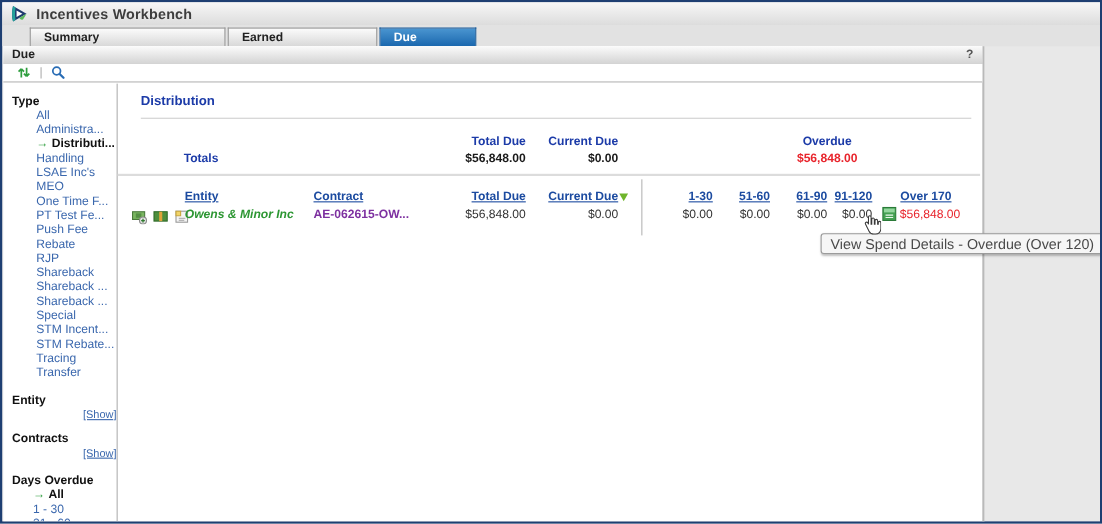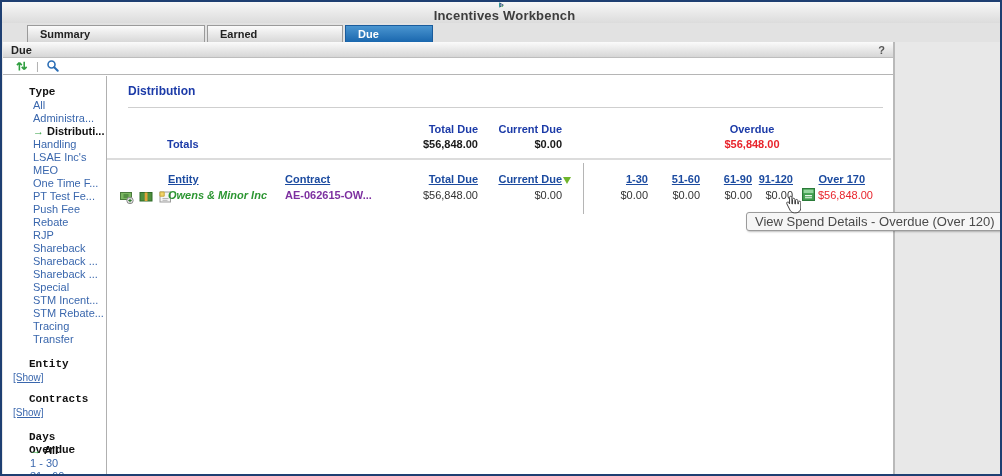--- a/index.html
+++ b/index.html
@@ -1,45 +1,45 @@
 <!DOCTYPE html>
 <html><head>
 <meta charset="utf-8">
 <style>
   * { margin:0; padding:0; box-sizing:border-box; }
   html,body { width:1002px; height:476px; font-family:"Liberation Sans","DejaVu Sans",sans-serif; }
   body { background:#e8e8e8; }
   .window { position:relative; width:1002px; height:476px; border:2px solid #1e3f72; background:#e8e8e8; overflow:hidden; }
 
   
-  .titlebar { position:absolute; left:0; top:0; right:0; height:21px; background:linear-gradient(#f7f7f7,#dcdcdc); display:flex; align-items:center; padding-left:7px;flex-direction:column; }
+  .titlebar { position:absolute; left:0; top:0; right:0; height:21px; background:linear-gradient(#f7f7f7,#dcdcdc); display:flex; align-items:center; padding-left:7px; }
   .titlebar .logo { width:17px; height:17px; margin-right:7px; }
   .app-title { font-size:13px; font-weight:bold; color:#3d3d3d; letter-spacing:.2px; }
 
   
   .tabstrip { position:absolute; left:0; top:21px; right:0; height:19px; background:#e2e2e2; }
   .tab { position:absolute; top:2px; height:17px; border:1px solid #9a9a9a; border-bottom:none; background:linear-gradient(#fbfbfb,#d8d8d8); font-size:11px; font-weight:bold; color:#222; display:flex; align-items:center; padding-left:12px; cursor:pointer; }
   .tab.active { background:linear-gradient(#4a95d0,#1a67ae); border-color:#1a5c9c; color:#fff; }
 
   
   .panel { position:absolute; left:1px; top:40px; width:892px; bottom:0; background:#fff; border-right:2px solid #b9b9b9; }
   .panel-header { height:16px; background:linear-gradient(#fbfbfb,#d6d6d6); border-bottom:1px solid #bdbdbd; display:flex; align-items:center; font-size:11px; font-weight:bold; color:#222; padding:0 8px; }
   .panel-header .spacer { flex:1; }
   .help-q { color:#555; font-weight:bold; font-size:11px; cursor:pointer; }
   .toolbar { height:17px; background:#fff; border-bottom:1px solid #b5b5b5; display:flex; align-items:center; padding-left:12px; gap:7px; }
   .toolbar .sep { color:#aaa; font-size:11px; }
   .toolbar svg { cursor:pointer; }
 
   .content { position:absolute; left:0; top:34px; right:2px; bottom:0; display:flex; }
   .sidebar { width:104px; border-right:1px solid #b0b0b0; padding-top:10px; font-size:11px; overflow:hidden; }
-  .sb-header { font-weight:bold; color:#111; padding-left:26px; height:13px; line-height:13px;font-family:Liberation Mono, monospace; }
+  .sb-header { font-weight:bold; color:#111; padding-left:8px; height:13px; line-height:13px; }
   .sb-item { color:#3a67ad; padding-left:30px; height:13px; line-height:13px; cursor:pointer; white-space:nowrap; }
   .sb-item.selected { color:#111; font-weight:bold; }
   .sb-item.selected .arrow { color:#2f9e3f; font-weight:bold; margin-right:3px; }
-  .sb-show { color:#3a67ad; text-decoration:underline; padding-left:10px; height:13px; line-height:13px; cursor:pointer; font-size:10px; }
+  .sb-show { color:#3a67ad; text-decoration:underline; padding-left:10px; height:13px; line-height:13px; cursor:pointer; font-size:10px;text-align:right; }
   .sb-gap12 { height:12px; } .sb-gap10 { height:9px; }
   .sb-days .sb-item { padding-left:27px; }
   .sb-days .sb-item.selected { }
 
   .main { position:relative; flex:1; font-size:11px; color:#333; }
   .dist-title { position:absolute; left:21px; top:8px; font-size:12px; font-weight:bold; color:#1c3ba8; }
   .hr1 { position:absolute; left:21px; right:8px; top:31px; border-top:1px solid #cfcfcf; }
   .hr2 { position:absolute; left:0; right:0; top:82px; height:2px; background:#dcdcdc; }
   .vdiv { position:absolute; left:476px; top:87px; width:1px; height:51px; background:#b5b5b5; }
 

